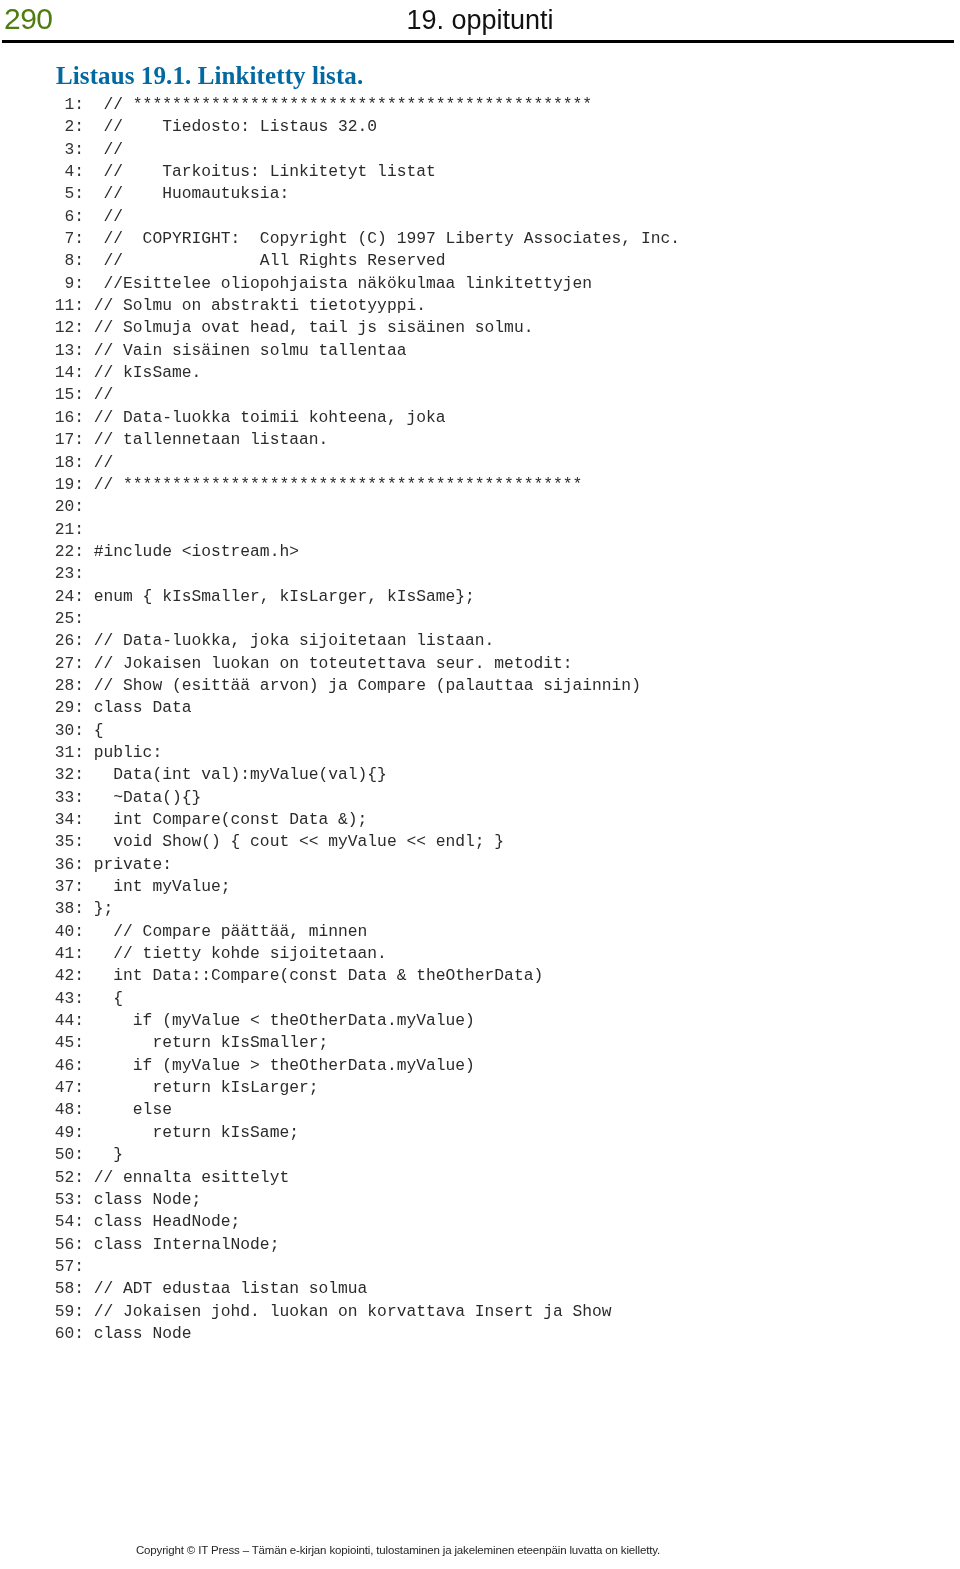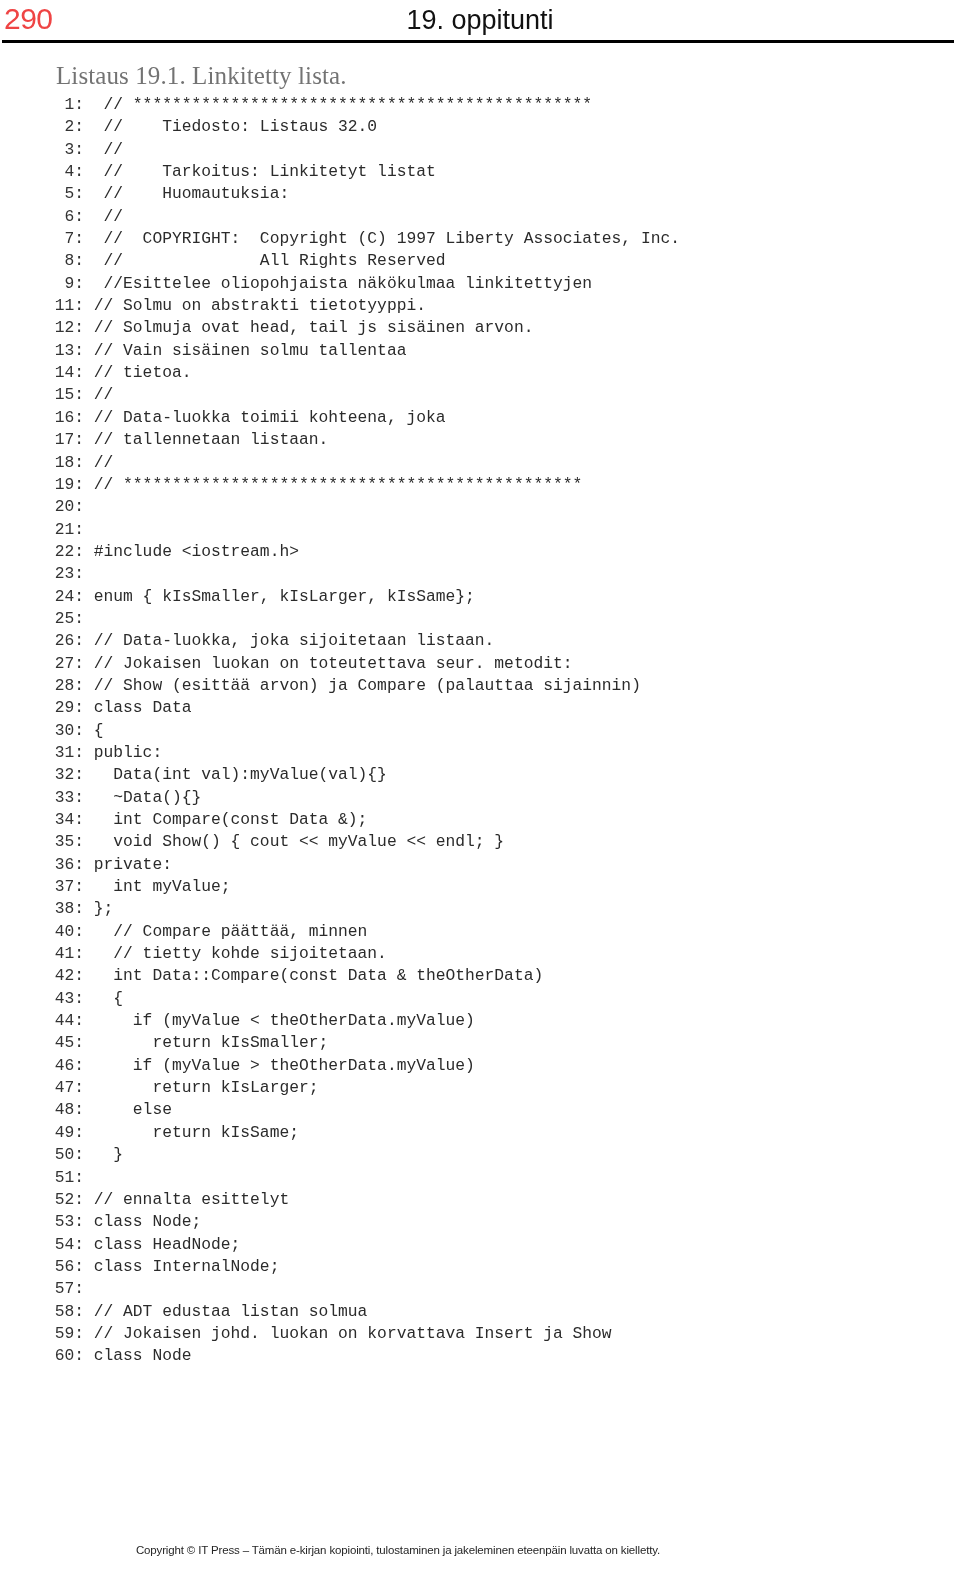--- a/index.html
+++ b/index.html
@@ -25,21 +25,21 @@
     height: 46px;
   }
   .page-number {
     position: absolute;
     left: 4px;
     top: 2px;
     font-family: "Liberation Sans", sans-serif;
     font-size: 30px;
     line-height: 34px;
     letter-spacing: -0.5px;
-    color: #ef4444;
+    color: #4d7c0f;
   }
   .chapter-title {
     position: absolute;
     left: 0;
     top: 4px;
     width: 960px;
     text-align: center;
     font-family: "Liberation Sans", sans-serif;
     font-size: 27px;
     line-height: 32px;
@@ -53,25 +53,25 @@
     height: 0;
     border-top: 3px solid #000000;
   }
 
   
   .listing-title {
     position: absolute;
     left: 56px;
     top: 61px;
     font-family: "Liberation Serif", serif;
-    font-weight: normal;
+    font-weight: bold;
     font-size: 25px;
     line-height: 30px;
     letter-spacing: 0.1px;
-    color: #737373;
+    color: #0369a1;
     white-space: pre;
   }
 
   
   .code-listing {
     position: absolute;
     left: 44px;
     top: 94px;
     width: 880px;
   }
@@ -128,23 +128,23 @@
     <span class="code-line"><span class="lineno">1:</span><span class="linetext">  // ***********************************************</span></span>
     <span class="code-line"><span class="lineno">2:</span><span class="linetext">  //    Tiedosto: Listaus 32.0</span></span>
     <span class="code-line"><span class="lineno">3:</span><span class="linetext">  //</span></span>
     <span class="code-line"><span class="lineno">4:</span><span class="linetext">  //    Tarkoitus: Linkitetyt listat</span></span>
     <span class="code-line"><span class="lineno">5:</span><span class="linetext">  //    Huomautuksia:</span></span>
     <span class="code-line"><span class="lineno">6:</span><span class="linetext">  //</span></span>
     <span class="code-line"><span class="lineno">7:</span><span class="linetext">  //  COPYRIGHT:  Copyright (C) 1997 Liberty Associates, Inc.</span></span>
     <span class="code-line"><span class="lineno">8:</span><span class="linetext">  //              All Rights Reserved</span></span>
     <span class="code-line"><span class="lineno">9:</span><span class="linetext">  //Esittelee oliopohjaista näkökulmaa linkitettyjen</span></span>
     <span class="code-line"><span class="lineno">11:</span><span class="linetext"> // Solmu on abstrakti tietotyyppi.</span></span>
-    <span class="code-line"><span class="lineno">12:</span><span class="linetext"> // Solmuja ovat head, tail js sisäinen arvon.</span></span>
+    <span class="code-line"><span class="lineno">12:</span><span class="linetext"> // Solmuja ovat head, tail js sisäinen solmu.</span></span>
     <span class="code-line"><span class="lineno">13:</span><span class="linetext"> // Vain sisäinen solmu tallentaa</span></span>
-    <span class="code-line"><span class="lineno">14:</span><span class="linetext"> // tietoa.</span></span>
+    <span class="code-line"><span class="lineno">14:</span><span class="linetext"> // kIsSame.</span></span>
     <span class="code-line"><span class="lineno">15:</span><span class="linetext"> //</span></span>
     <span class="code-line"><span class="lineno">16:</span><span class="linetext"> // Data-luokka toimii kohteena, joka</span></span>
     <span class="code-line"><span class="lineno">17:</span><span class="linetext"> // tallennetaan listaan.</span></span>
     <span class="code-line"><span class="lineno">18:</span><span class="linetext"> //</span></span>
     <span class="code-line"><span class="lineno">19:</span><span class="linetext"> // ***********************************************</span></span>
     <span class="code-line"><span class="lineno">20:</span><span class="linetext"></span></span>
     <span class="code-line"><span class="lineno">21:</span><span class="linetext"></span></span>
     <span class="code-line"><span class="lineno">22:</span><span class="linetext"> #include &lt;iostream.h&gt;</span></span>
     <span class="code-line"><span class="lineno">23:</span><span class="linetext"></span></span>
     <span class="code-line"><span class="lineno">24:</span><span class="linetext"> enum { kIsSmaller, kIsLarger, kIsSame};</span></span>
@@ -166,21 +166,20 @@
     <span class="code-line"><span class="lineno">41:</span><span class="linetext">   // tietty kohde sijoitetaan.</span></span>
     <span class="code-line"><span class="lineno">42:</span><span class="linetext">   int Data::Compare(const Data &amp; theOtherData)</span></span>
     <span class="code-line"><span class="lineno">43:</span><span class="linetext">   {</span></span>
     <span class="code-line"><span class="lineno">44:</span><span class="linetext">     if (myValue &lt; theOtherData.myValue)</span></span>
     <span class="code-line"><span class="lineno">45:</span><span class="linetext">       return kIsSmaller;</span></span>
     <span class="code-line"><span class="lineno">46:</span><span class="linetext">     if (myValue &gt; theOtherData.myValue)</span></span>
     <span class="code-line"><span class="lineno">47:</span><span class="linetext">       return kIsLarger;</span></span>
     <span class="code-line"><span class="lineno">48:</span><span class="linetext">     else</span></span>
     <span class="code-line"><span class="lineno">49:</span><span class="linetext">       return kIsSame;</span></span>
     <span class="code-line"><span class="lineno">50:</span><span class="linetext">   }</span></span>
-    <span class="code-line"><span class="lineno">51:</span><span class="linetext"></span></span>
     <span class="code-line"><span class="lineno">52:</span><span class="linetext"> // ennalta esittelyt</span></span>
     <span class="code-line"><span class="lineno">53:</span><span class="linetext"> class Node;</span></span>
     <span class="code-line"><span class="lineno">54:</span><span class="linetext"> class HeadNode;</span></span>
     <span class="code-line"><span class="lineno">56:</span><span class="linetext"> class InternalNode;</span></span>
     <span class="code-line"><span class="lineno">57:</span><span class="linetext"></span></span>
     <span class="code-line"><span class="lineno">58:</span><span class="linetext"> // ADT edustaa listan solmua</span></span>
     <span class="code-line"><span class="lineno">59:</span><span class="linetext"> // Jokaisen johd. luokan on korvattava Insert ja Show</span></span>
     <span class="code-line"><span class="lineno">60:</span><span class="linetext"> class Node</span></span>
   </div>
 

